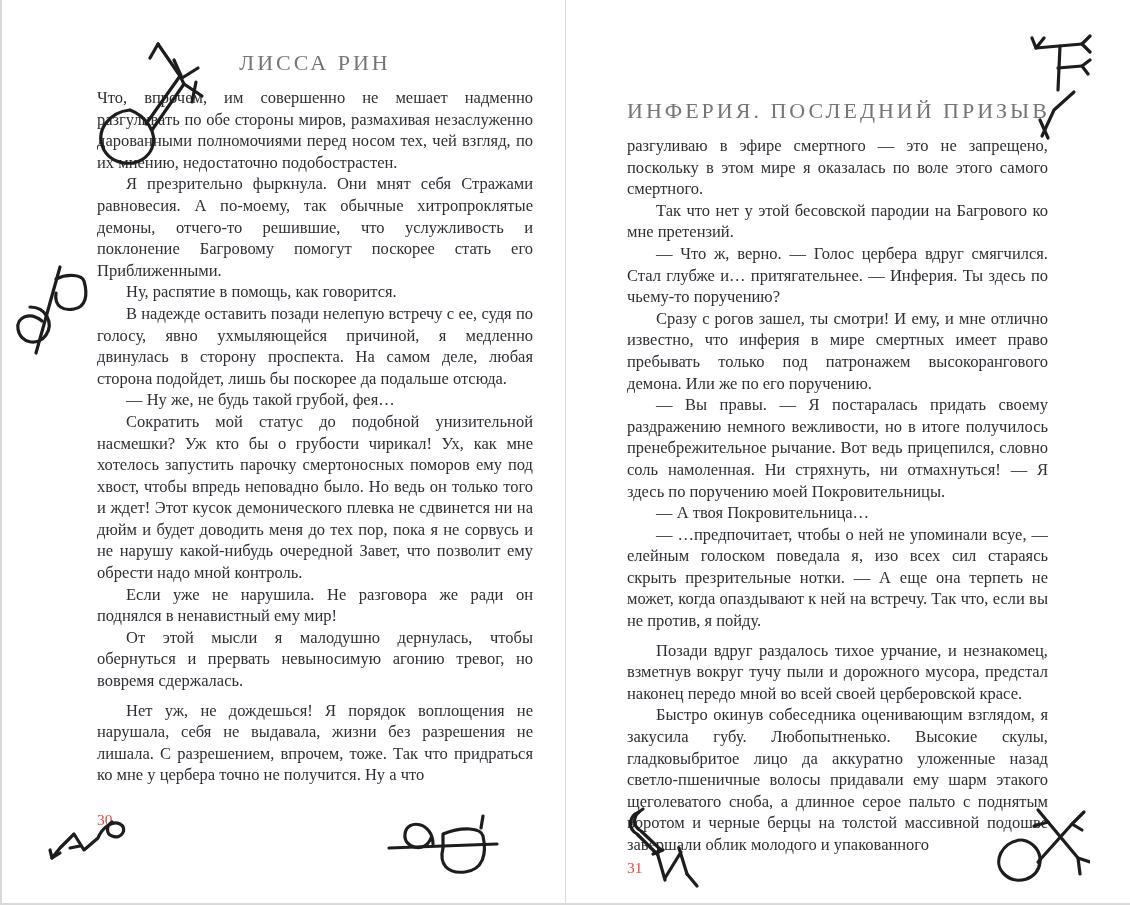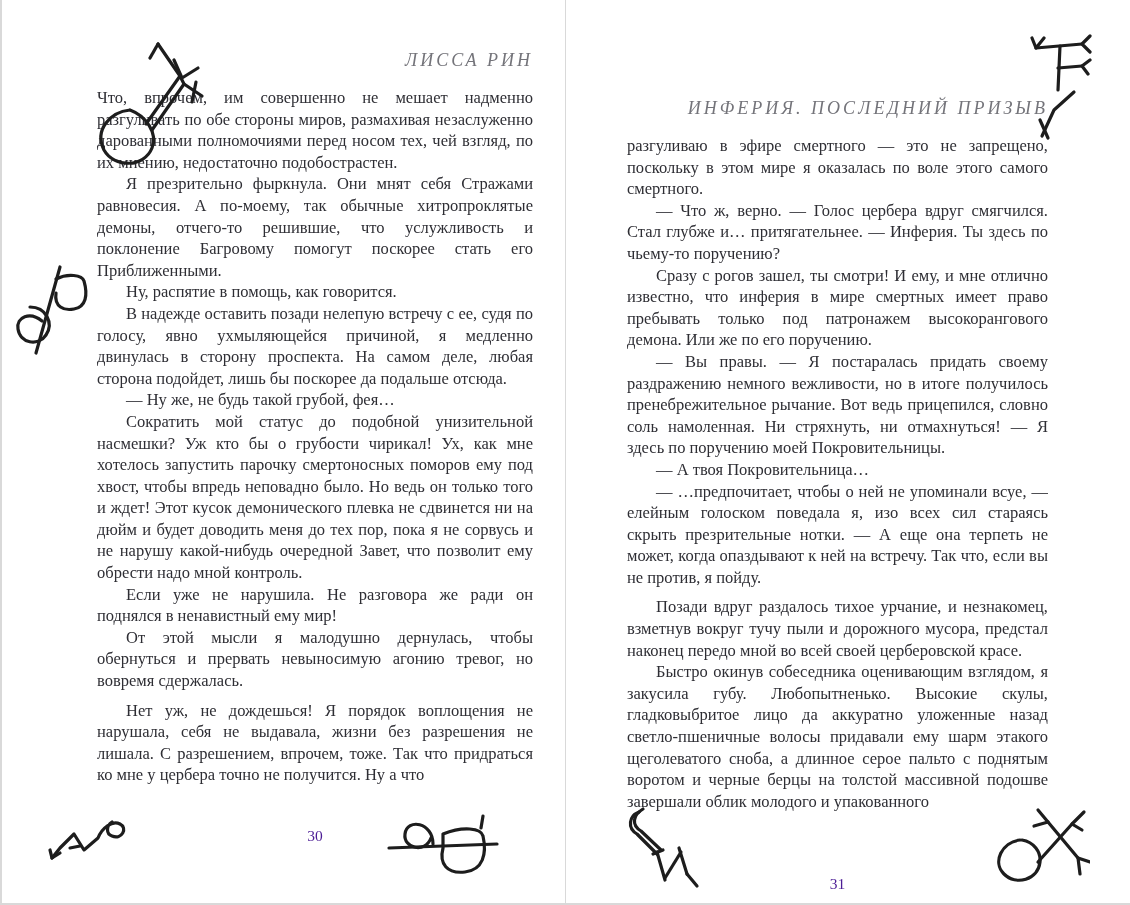--- a/index.html
+++ b/index.html
@@ -10,35 +10,35 @@
     overflow:hidden;
   }
   .spread{position:absolute;inset:0;background:#ffffff;}
   .edge-left{position:absolute;left:0;top:0;bottom:0;width:2px;background:var(--divider-color);}
   .edge-bottom{position:absolute;left:0;right:0;bottom:0;height:2px;background:var(--divider-color);}
   .gutter{position:absolute;left:565px;top:0;bottom:0;width:1px;background:var(--divider-color);}
   .page{position:absolute;top:0;height:100%;}
   .page-left{left:97px;width:436px;}
   .page-right{left:627px;width:421px;margin-top:48px;}
   .running-header{
-    position:absolute;top:50px;left:0;width:100%;text-align:right;
-    font-size:18px;letter-spacing:3px;color:var(--header-color);
-    font-variant:normal;white-space:nowrap;font-style:italic;
+    position:absolute;top:50px;left:0;width:100%;text-align:center;
+    font-size:22px;letter-spacing:3px;color:var(--header-color);
+    font-variant:normal;white-space:nowrap;
   }
   .page-body{
     position:absolute;top:87px;left:0;right:0;bottom:92px;overflow:hidden;
     text-align:justify;font-size:16.5px;line-height:21.6px;color:var(--text-color);
     hyphens:auto;-webkit-hyphens:auto;
   }
   p.para{margin:0;text-indent:29px;}
   p.para.no-indent{text-indent:0;}
   p.para.scene-break{margin-top:8px;}
   .page-number{
-    position:absolute;bottom:60px;left:0;width:100%;text-align:center;
-    font-size:15.5px;color:#4c1d95;
+    position:absolute;bottom:76px;left:0;width:100%;
+    font-size:15.5px;color:#ef4444;
   }
   .sigil{position:absolute;}
   .sigil svg{display:block;width:100%;height:100%;}
   .sigil path{fill:none;stroke:var(--ink-color);stroke-width:3.2;stroke-linecap:round;stroke-linejoin:round;}
 </style>
 </head>
 <body style="--text-color: #2e2e34; --header-color: #74747a; --divider-color: #d9d9d9; --ink-color: #1d1d1d;">
 
 <div class="spread">
 
@@ -59,20 +59,21 @@
         <p class="para">От этой мысли я малодушно дернулась, чтобы обернуться и прервать невыносимую агонию тревог, но вовремя сдержалась.</p>
         <p class="para scene-break">Нет уж, не дождешься! Я порядок воплощения не нарушала, себя не выдавала, жизни без разрешения не лишала. С разрешением, впрочем, тоже. Так что придраться ко мне у цербера точно не получится. Ну а что</p>
       </div>
     <div class="page-number">30</div>
   </section>
 
   <section class="page page-right">
     <header class="running-header">ИНФЕРИЯ. ПОСЛЕДНИЙ ПРИЗЫВ</header>
     <div class="page-body">
         <p class="para no-indent">разгуливаю в эфире смертного — это не запрещено, поскольку в этом мире я оказалась по воле этого самого смертного.</p>
+        <p class="para">Так что нет у этой бесовской пародии на Багрового ко мне претензий.</p>
         <p class="para">— Что ж, верно. — Голос цербера вдруг смягчился. Стал глубже и… притягательнее. — Инферия. Ты здесь по чьему-то поручению?</p>
         <p class="para">Сразу с рогов зашел, ты смотри! И ему, и мне отлично известно, что инферия в мире смертных имеет право пребывать только под патронажем высокорангового демона. Или же по его поручению.</p>
         <p class="para">— Вы правы. — Я постаралась придать своему раздражению немного вежливости, но в итоге получилось пренебрежительное рычание. Вот ведь прицепился, словно соль намоленная. Ни стряхнуть, ни отмахнуться! — Я здесь по поручению моей Покровительницы.</p>
         <p class="para">— А твоя Покровительница…</p>
         <p class="para">— …предпочитает, чтобы о ней не упоминали всуе, — елейным голоском поведала я, изо всех сил стараясь скрыть презрительные нотки. — А еще она терпеть не может, когда опаздывают к ней на встречу. Так что, если вы не против, я пойду.</p>
         <p class="para scene-break">Позади вдруг раздалось тихое урчание, и незнакомец, взметнув вокруг тучу пыли и дорожного мусора, предстал наконец передо мной во всей своей церберовской красе.</p>
         <p class="para">Быстро окинув собеседника оценивающим взглядом, я закусила губу. Любопытненько. Высокие скулы, гладковыбритое лицо да аккуратно уложенные назад светло-пшеничные волосы придавали ему шарм этакого щеголеватого сноба, а длинное серое пальто с поднятым воротом и черные берцы на толстой массивной подошве завершали облик молодого и упакованного</p>
       </div>
     <div class="page-number">31</div>
   </section>

